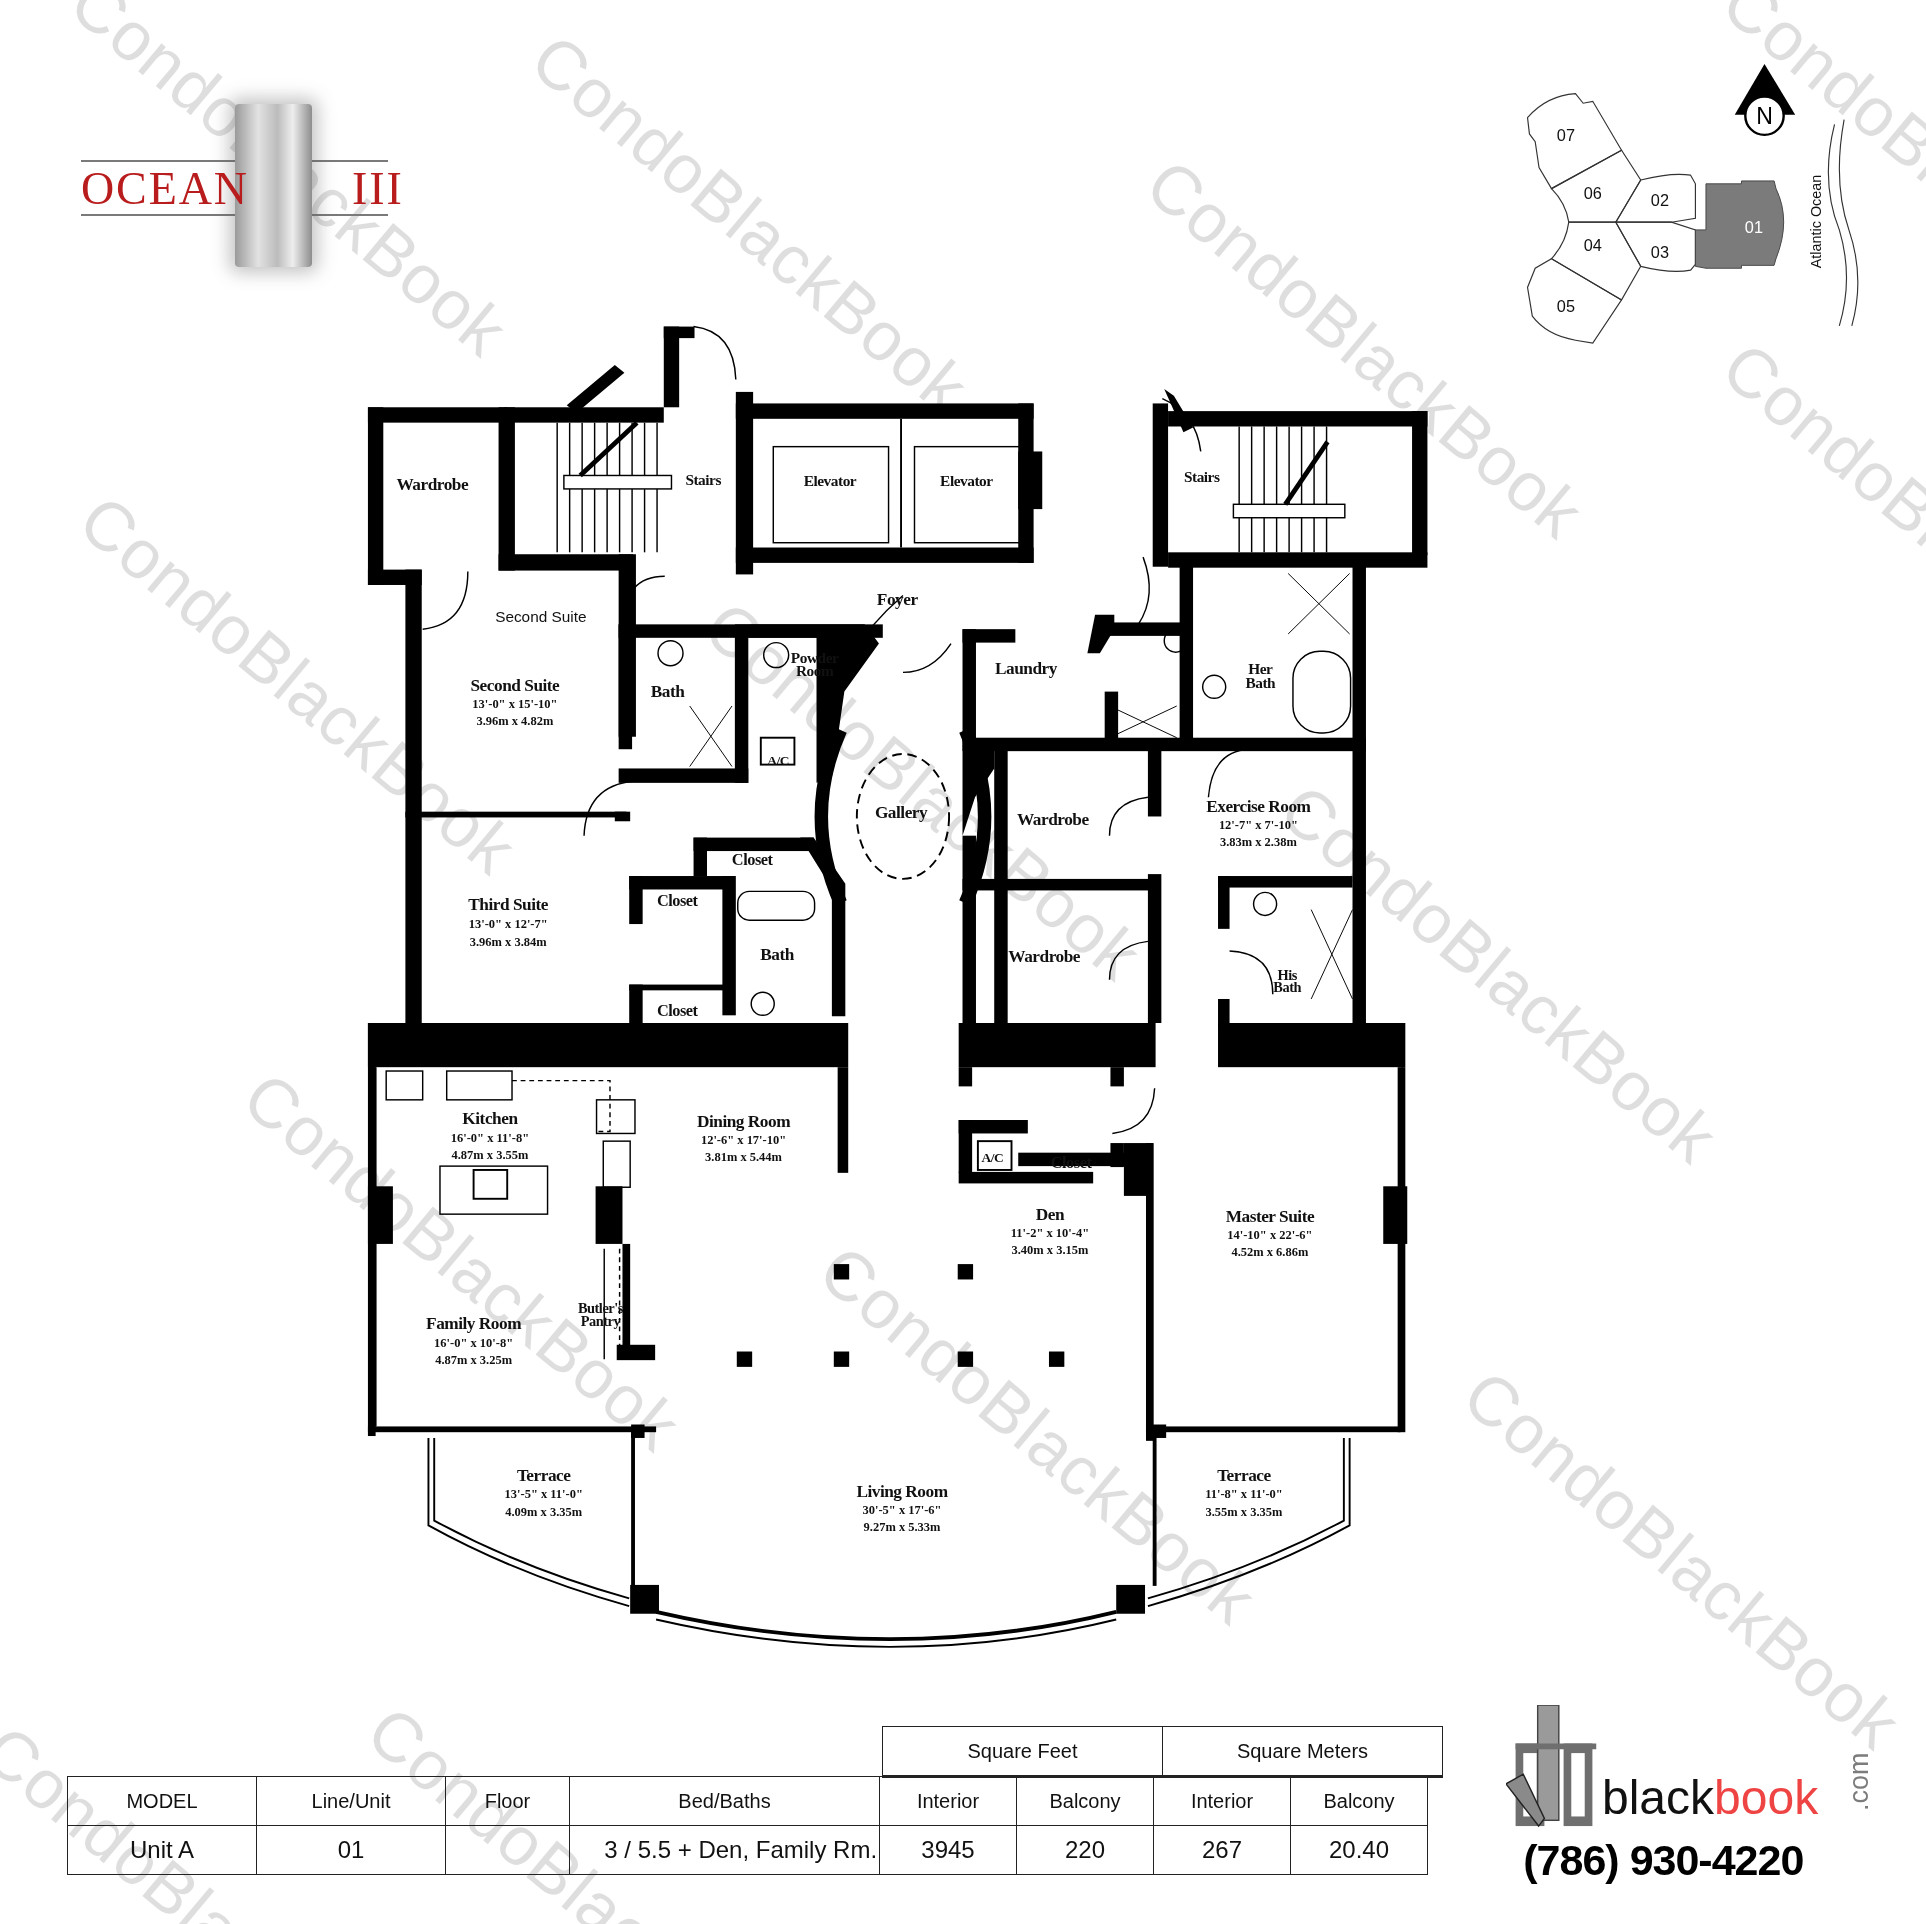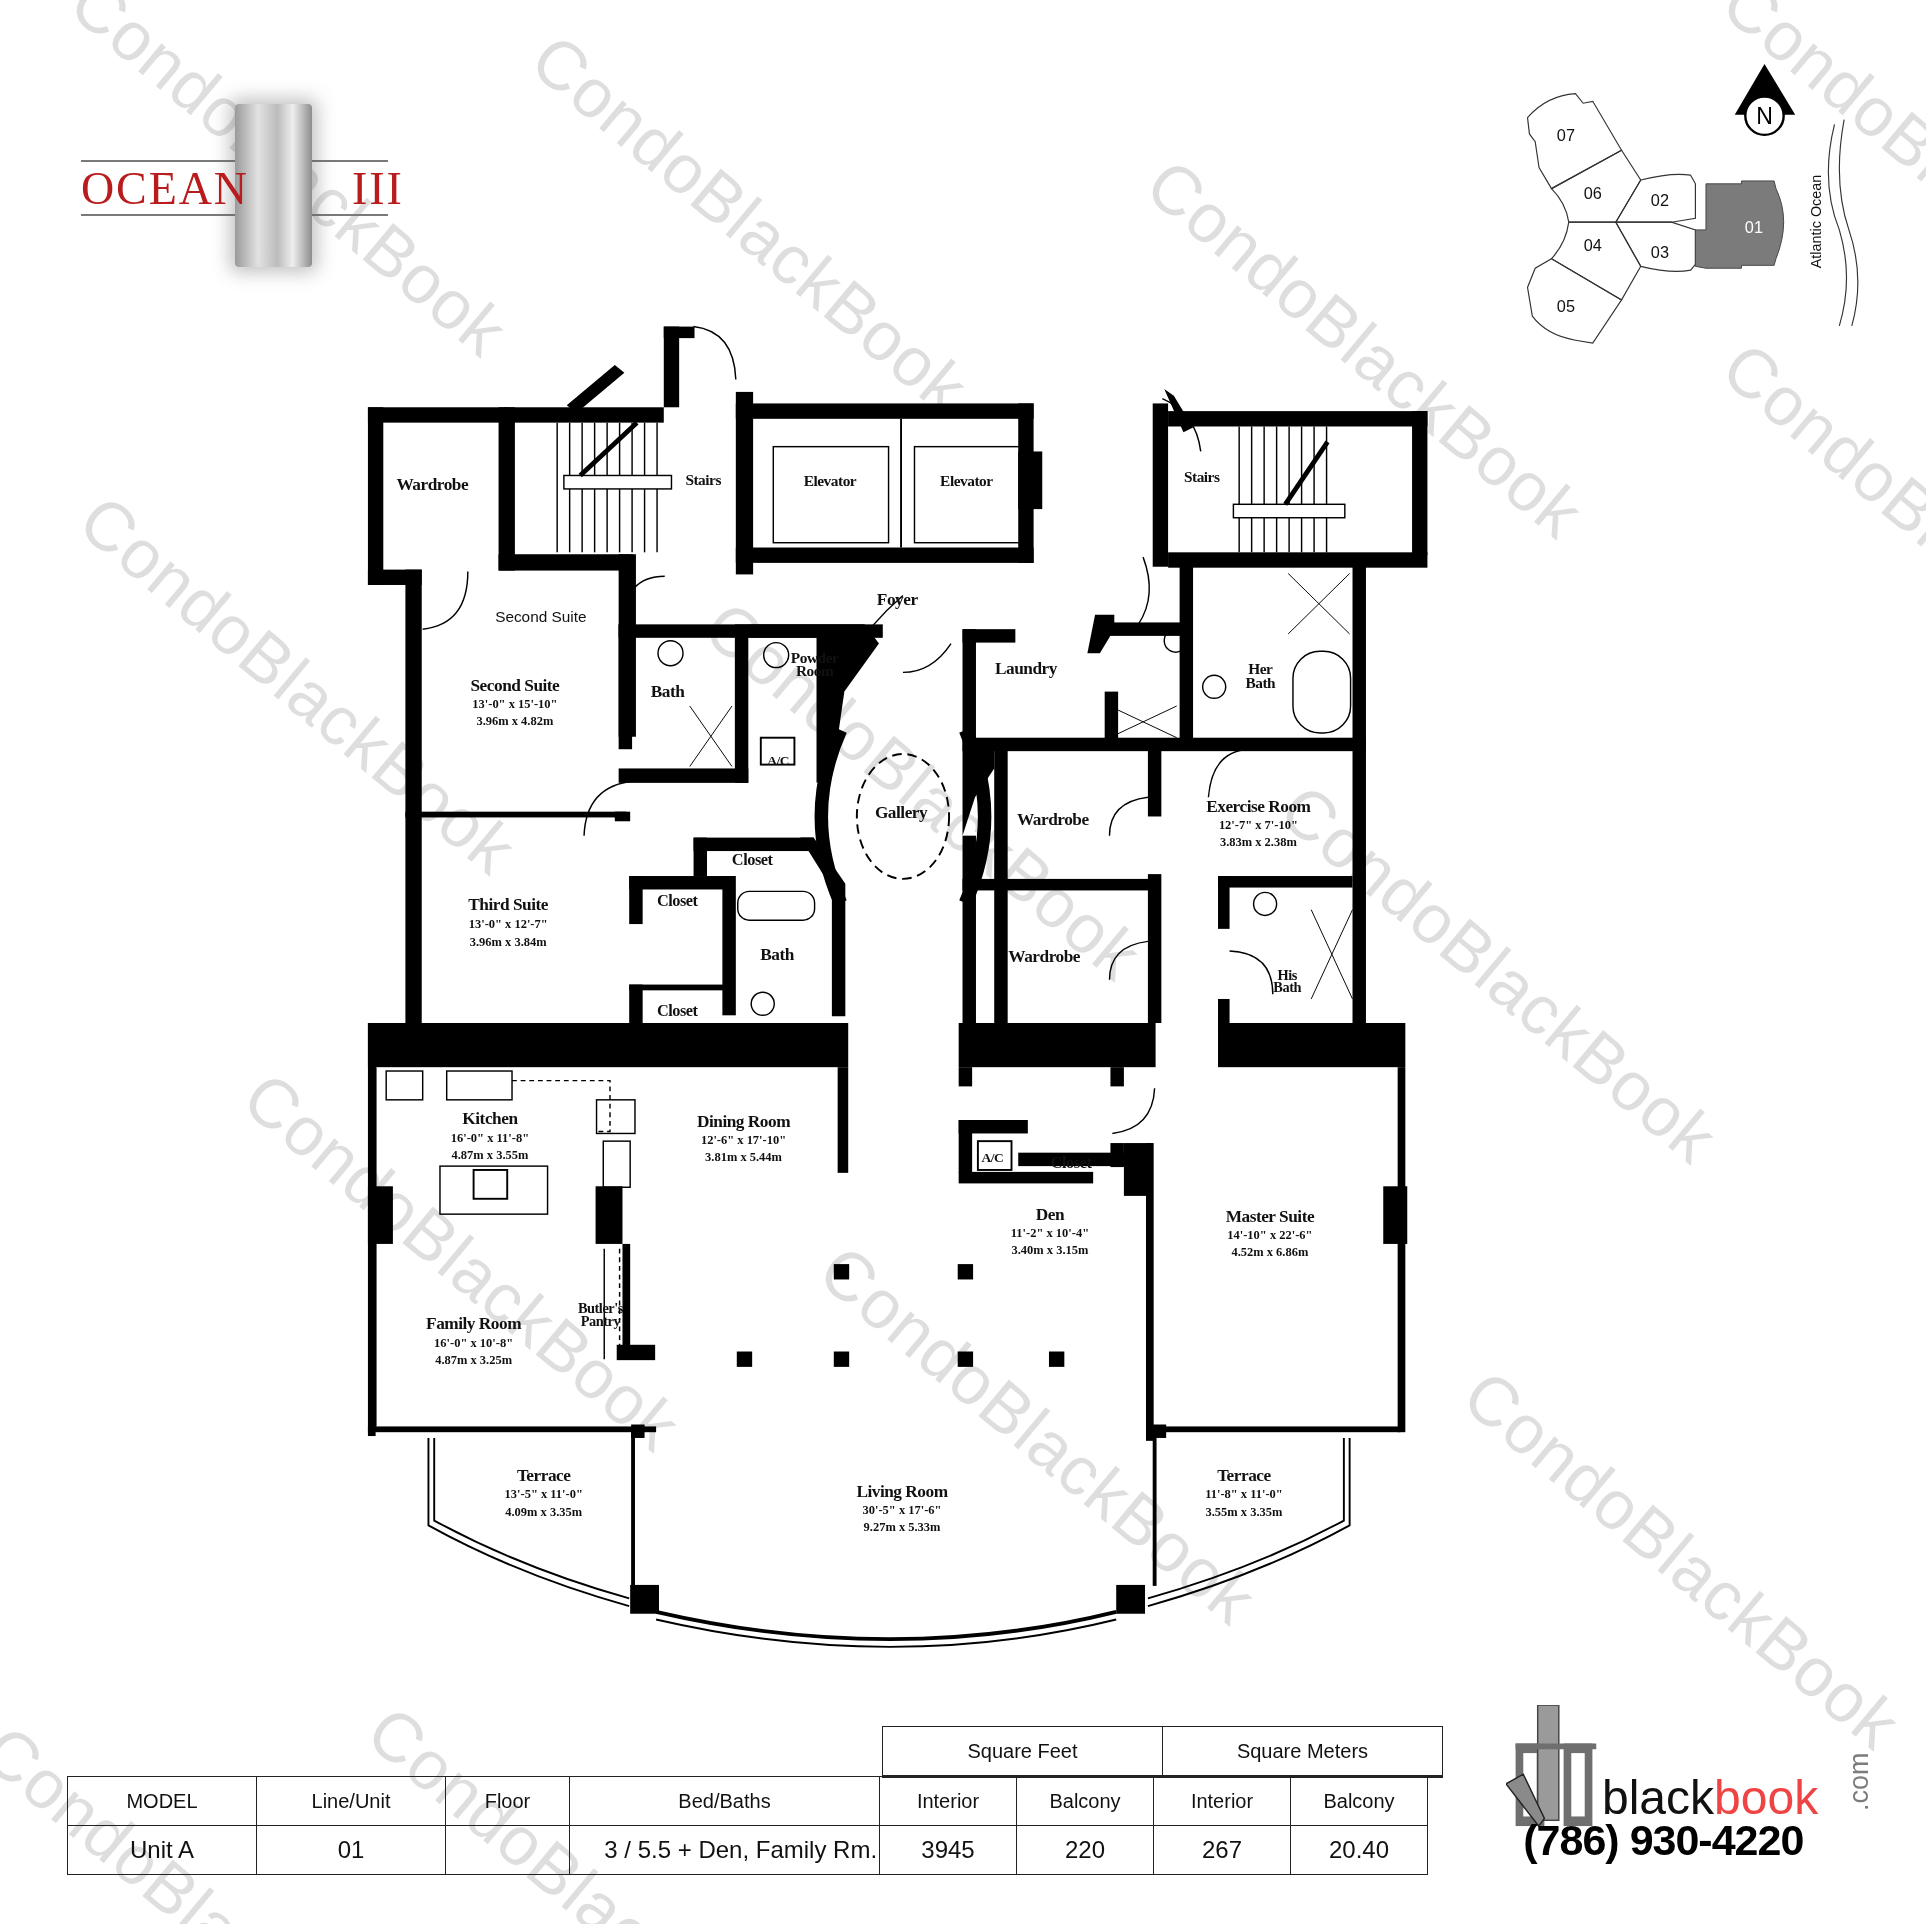--- a/index.html
+++ b/index.html
@@ -24,21 +24,21 @@
   .spec .h td { height:48px; font-size:20px; }
   .spec .v td { height:48px; font-size:24px; }
   .top-head { position:absolute; left:882px; top:1726px; border-collapse:collapse; font-family:"Liberation Sans", sans-serif;border-radius:8px; }
   .top-head td { border:1.9px solid #222; border-bottom:3.8px solid #222; height:46px; text-align:center; font-size:20px; }
   
   .cbb { left:1506px; top:1705px; width:384px; height:187px; }
   .cbb-word1 { position:absolute; left:96px; top:-1.9px; font-family:"Liberation Sans", sans-serif; font-size:69px; color:#7c7c7c; letter-spacing:1px; font-weight:normal; }
   .cbb-word2 { position:absolute; left:96px; top:65px; font-family:"Liberation Sans", sans-serif; font-size:48px; color:#111; letter-spacing:0px; }
   .cbb-word2 span { color:#ef4444;text-align:right; }
   .cbb-com { position:absolute; left:317px; top:67px; font-family:"Liberation Sans", sans-serif; font-size:27px; color:#7c7c7c; transform:rotate(-90deg); transform-origin:left top; }
-  .cbb-phone { position:absolute; left:17.3px; top:111px; font-family:"Liberation Sans", sans-serif; font-weight:bold; font-size:43px; color:#000; letter-spacing:-1px; }
+  .cbb-phone { position:absolute; left:17.3px; top:131px; font-family:"Liberation Sans", sans-serif; font-weight:bold; font-size:43px; color:#000; letter-spacing:-1px; }
 </style>
 </head>
 <body>
 
 <div class="wm" style="left:106px;top:-38px;">CondoBlackBook</div>
 <div class="wm" style="left:567px;top:19px;">CondoBlackBook</div>
 <div class="wm" style="left:1182px;top:144px;">CondoBlackBook</div>
 <div class="wm" style="left:1758px;top:-38px;">CondoBlackBook</div>
 <div class="wm" style="left:1758px;top:327px;">CondoBlackBook</div>
 <div class="wm" style="left:115px;top:480px;">CondoBlackBook</div>

